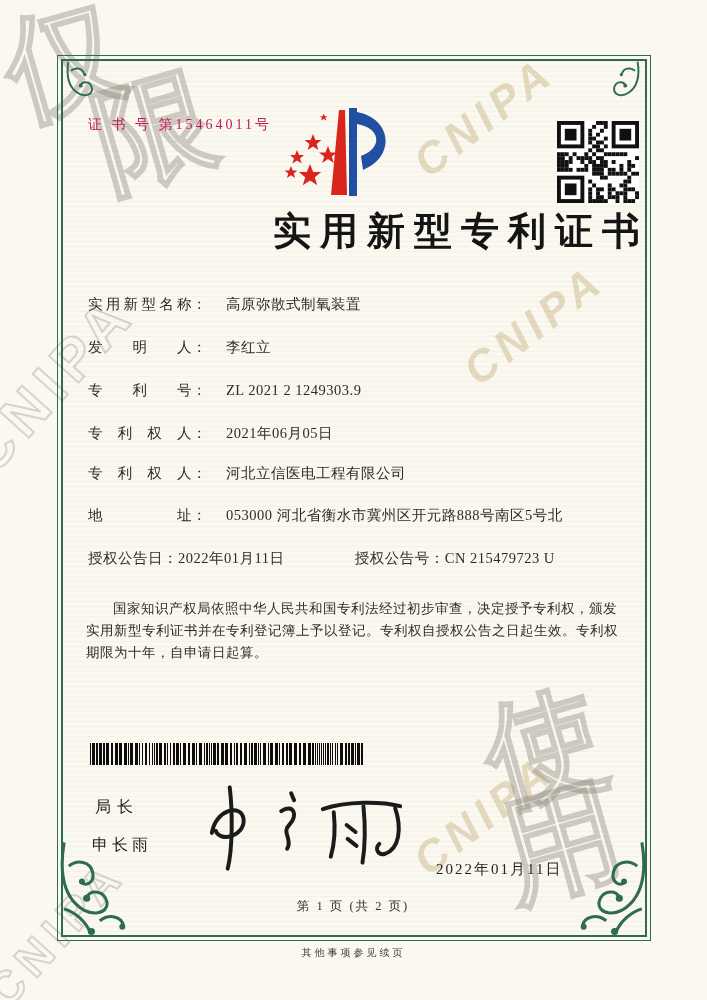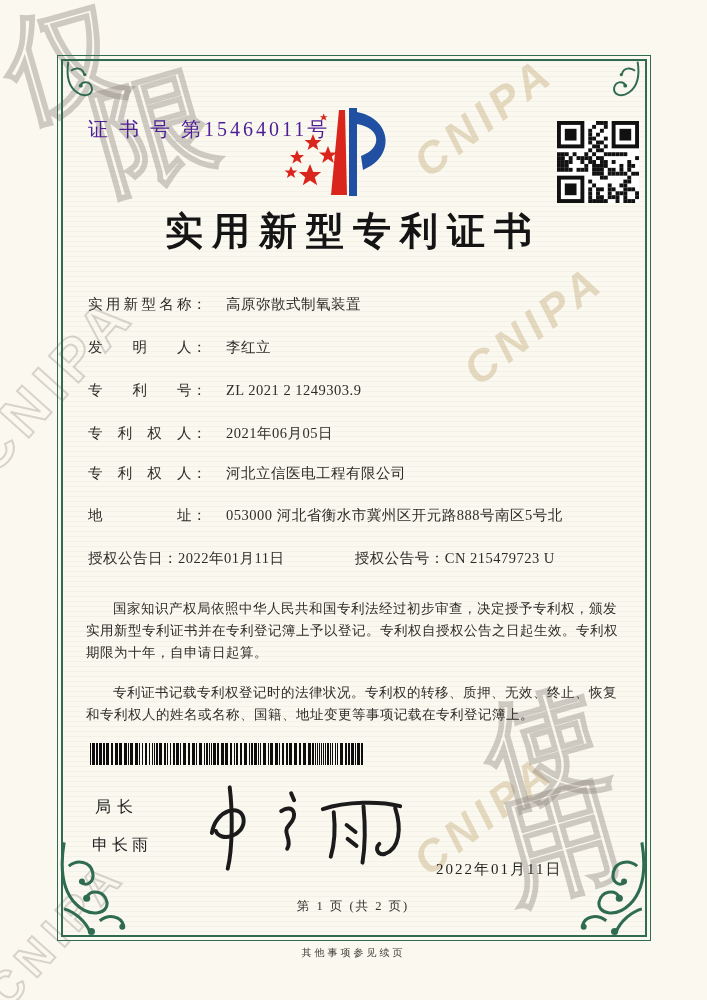--- a/index.html
+++ b/index.html
@@ -14,22 +14,22 @@
             transform:rotate(-38deg);opacity:.65;font-family:"Liberation Sans",sans-serif;}
   .wm-brand-outline{color:transparent;-webkit-text-stroke:2px rgba(150,143,132,.5);
             font-size:58px;letter-spacing:8px;transform:rotate(-48deg);opacity:.7;
             font-family:"Liberation Sans",sans-serif;font-weight:bold;}
   
   .frame{left:57px;top:55px;width:592px;height:884px;border:1.5px solid #2e6b50;z-index:2;}
   .frame-inner{position:absolute;left:3px;top:3px;right:3px;bottom:3px;border:2px solid #2e6b50;
       background:repeating-linear-gradient(180deg, rgba(110,140,105,.06) 0 1px, rgba(0,0,0,0) 1px 5px);}
   .content{z-index:3;}
   
-  .cert-no{left:88px;top:116px;font-size:20px;letter-spacing:3px;color:#4c1d95;}
-  .title{left:57px;top:206px;width:592px;text-align:center;font-size:38px;font-weight:bold;
+  .cert-no{left:88px;top:116px;font-size:14px;letter-spacing:3px;color:#be185d;}
+  .title{left:57px;top:206px;width:592px;text-align:right;font-size:38px;font-weight:bold;
          letter-spacing:9px;color:#141414;}
   
   .field{left:88px;width:540px;font-size:14.5px;color:#2e2c28;letter-spacing:.5px;}
   .lab{display:inline-block;width:104px;text-align:justify;text-align-last:justify;vertical-align:top;}
   .lab5{display:inline-block;vertical-align:top;}
   .val{margin-left:19px;}
   
   .paras{left:86px;top:580px;width:542px;font-size:13.5px;line-height:22px;color:#2f2d29;}
   .paras p{margin:18px 0 4px 0;text-indent:2em;letter-spacing:.5px;}
   
@@ -281,21 +281,20 @@
   <span class="lab">地址</span><span>：</span><span class="val">053000 河北省衡水市冀州区开元路888号南区5号北</span>
 </div>
 <div class="abs content field" style="top:549px;">
   <span class="lab5">授权公告日</span><span>：</span><span>2022年01月11日</span>
   <span style="display:inline-block;width:62px;"></span>
   <span class="lab5">授权公告号</span><span>：</span><span>CN 215479723 U</span>
 </div>
 
 <div class="abs content paras">
   <p>国家知识产权局依照中华人民共和国专利法经过初步审查，决定授予专利权，颁发实用新型专利证书并在专利登记簿上予以登记。专利权自授权公告之日起生效。专利权期限为十年，自申请日起算。</p>
-  <p>专利证书记载专利权登记时的法律状况。专利权的转移、质押、无效、终止、恢复和专利权人的姓名或名称、国籍、地址变更等事项记载在专利登记簿上。</p>
 </div>
 
 <svg id="barcode" class="abs content" style="left:90px;top:743px;width:278px;height:22px;" viewBox="0 0 278 22">
     <g fill="#0d0d0d">
       <rect x="0" y="0" width="1" height="22"></rect>
       <rect x="2" y="0" width="3" height="22"></rect>
       <rect x="6" y="0" width="2" height="22"></rect>
       <rect x="9" y="0" width="3" height="22"></rect>
       <rect x="13" y="0" width="2" height="22"></rect>
       <rect x="16" y="0" width="3" height="22"></rect>

